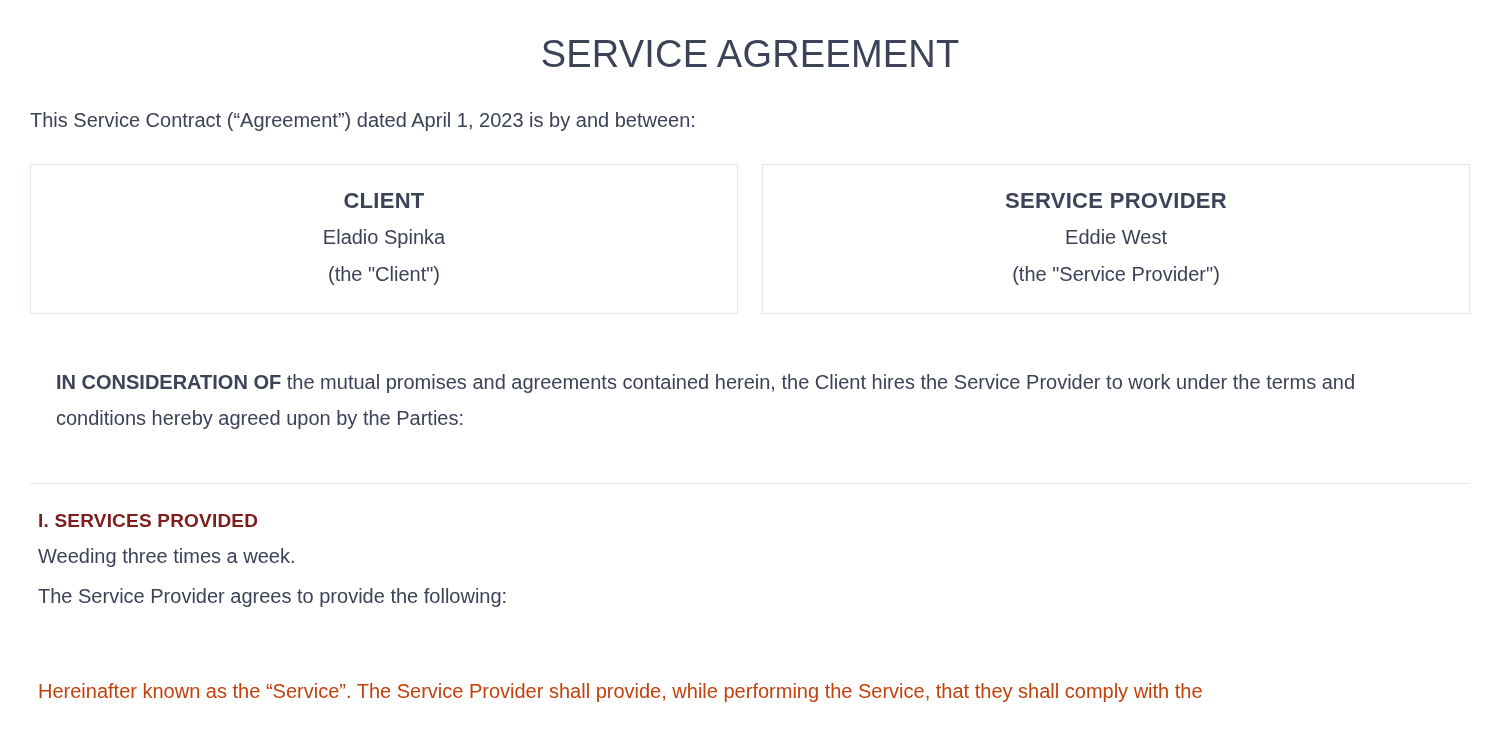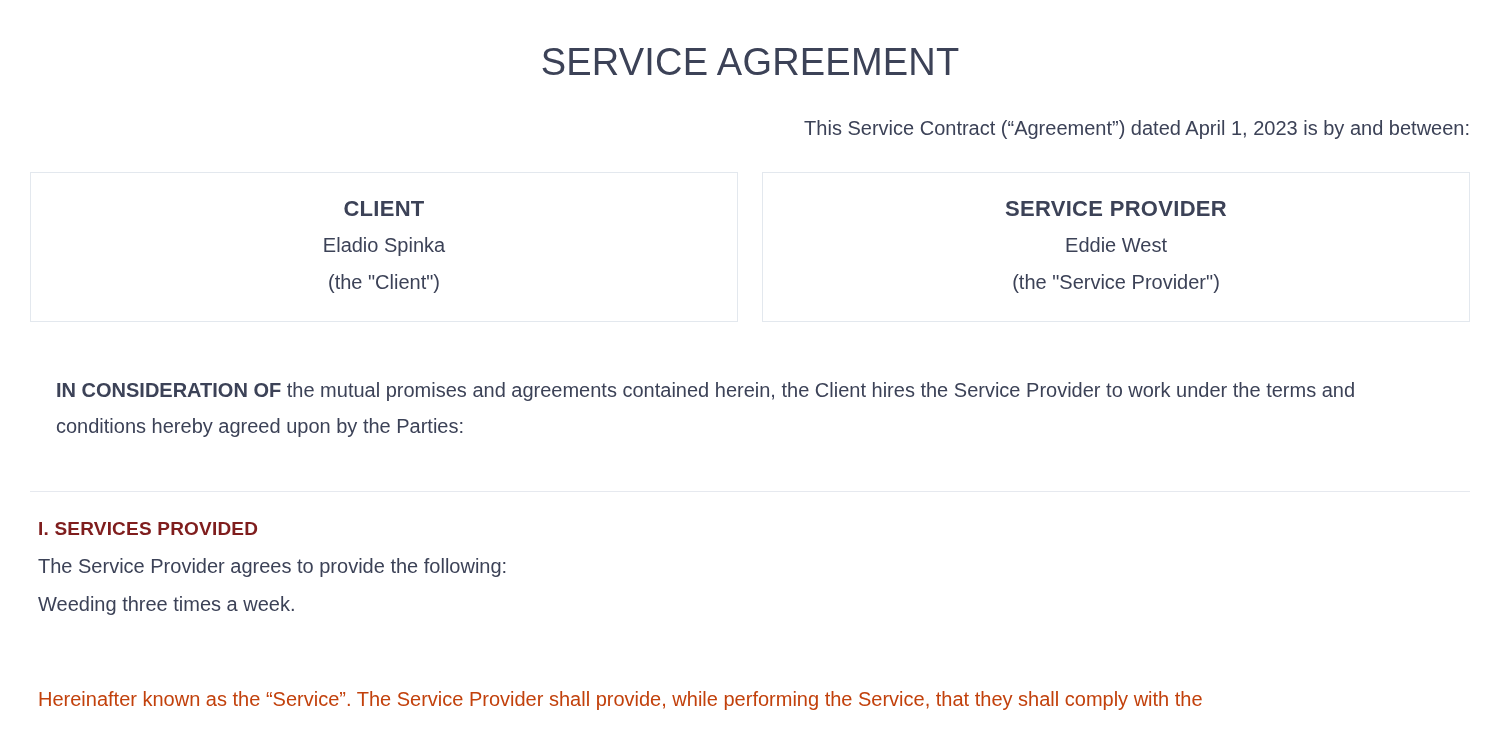--- a/index.html
+++ b/index.html
@@ -18,32 +18,32 @@
   .page {
     position: relative;
     width: 1500px;
     height: 750px;
     background: #ffffff;
     box-sizing: border-box;
     padding: 0 30px;
   }
   .doc-title {
     margin: 0;
-    padding-top: 38px;
+    padding-top: 30px;
     text-align: center;
     font-size: 38px;
     font-weight: 400;
     letter-spacing: 0.2px;
     color: #3c4257;
     line-height: 1.3;
   }
   .intro-line {
     margin: 0;
     padding-top: 30px;
-    text-align: right;
+    text-align: left;
     font-size: 20px;
     font-weight: 400;
     color: #3c4257;
   }
   .parties {
     display: flex;
     gap: 24px;
     margin-top: 32px;
   }
   .party-box {
@@ -156,19 +156,19 @@
 
 
   <p class="consideration">
     <span class="lead">IN CONSIDERATION OF</span><span> the mutual promises and agreements contained herein, the Client hires the Service Provider to work under the terms and conditions hereby agreed upon by the Parties:</span>
   </p>
 
   <div class="divider"></div>
 
   <div class="section">
     <h2 class="section-heading">I. SERVICES PROVIDED</h2>
+    <p class="section-para tight">Weeding three times a week.</p>
     <p class="section-para">The Service Provider agrees to provide the following:</p>
-    <p class="section-para tight">Weeding three times a week.</p>
   </div>
 
   <p class="trailing-para">Hereinafter known as the “Service”. The Service Provider shall provide, while performing the Service, that they shall comply with the</p>
 
 </div>
 
 </body></html>

